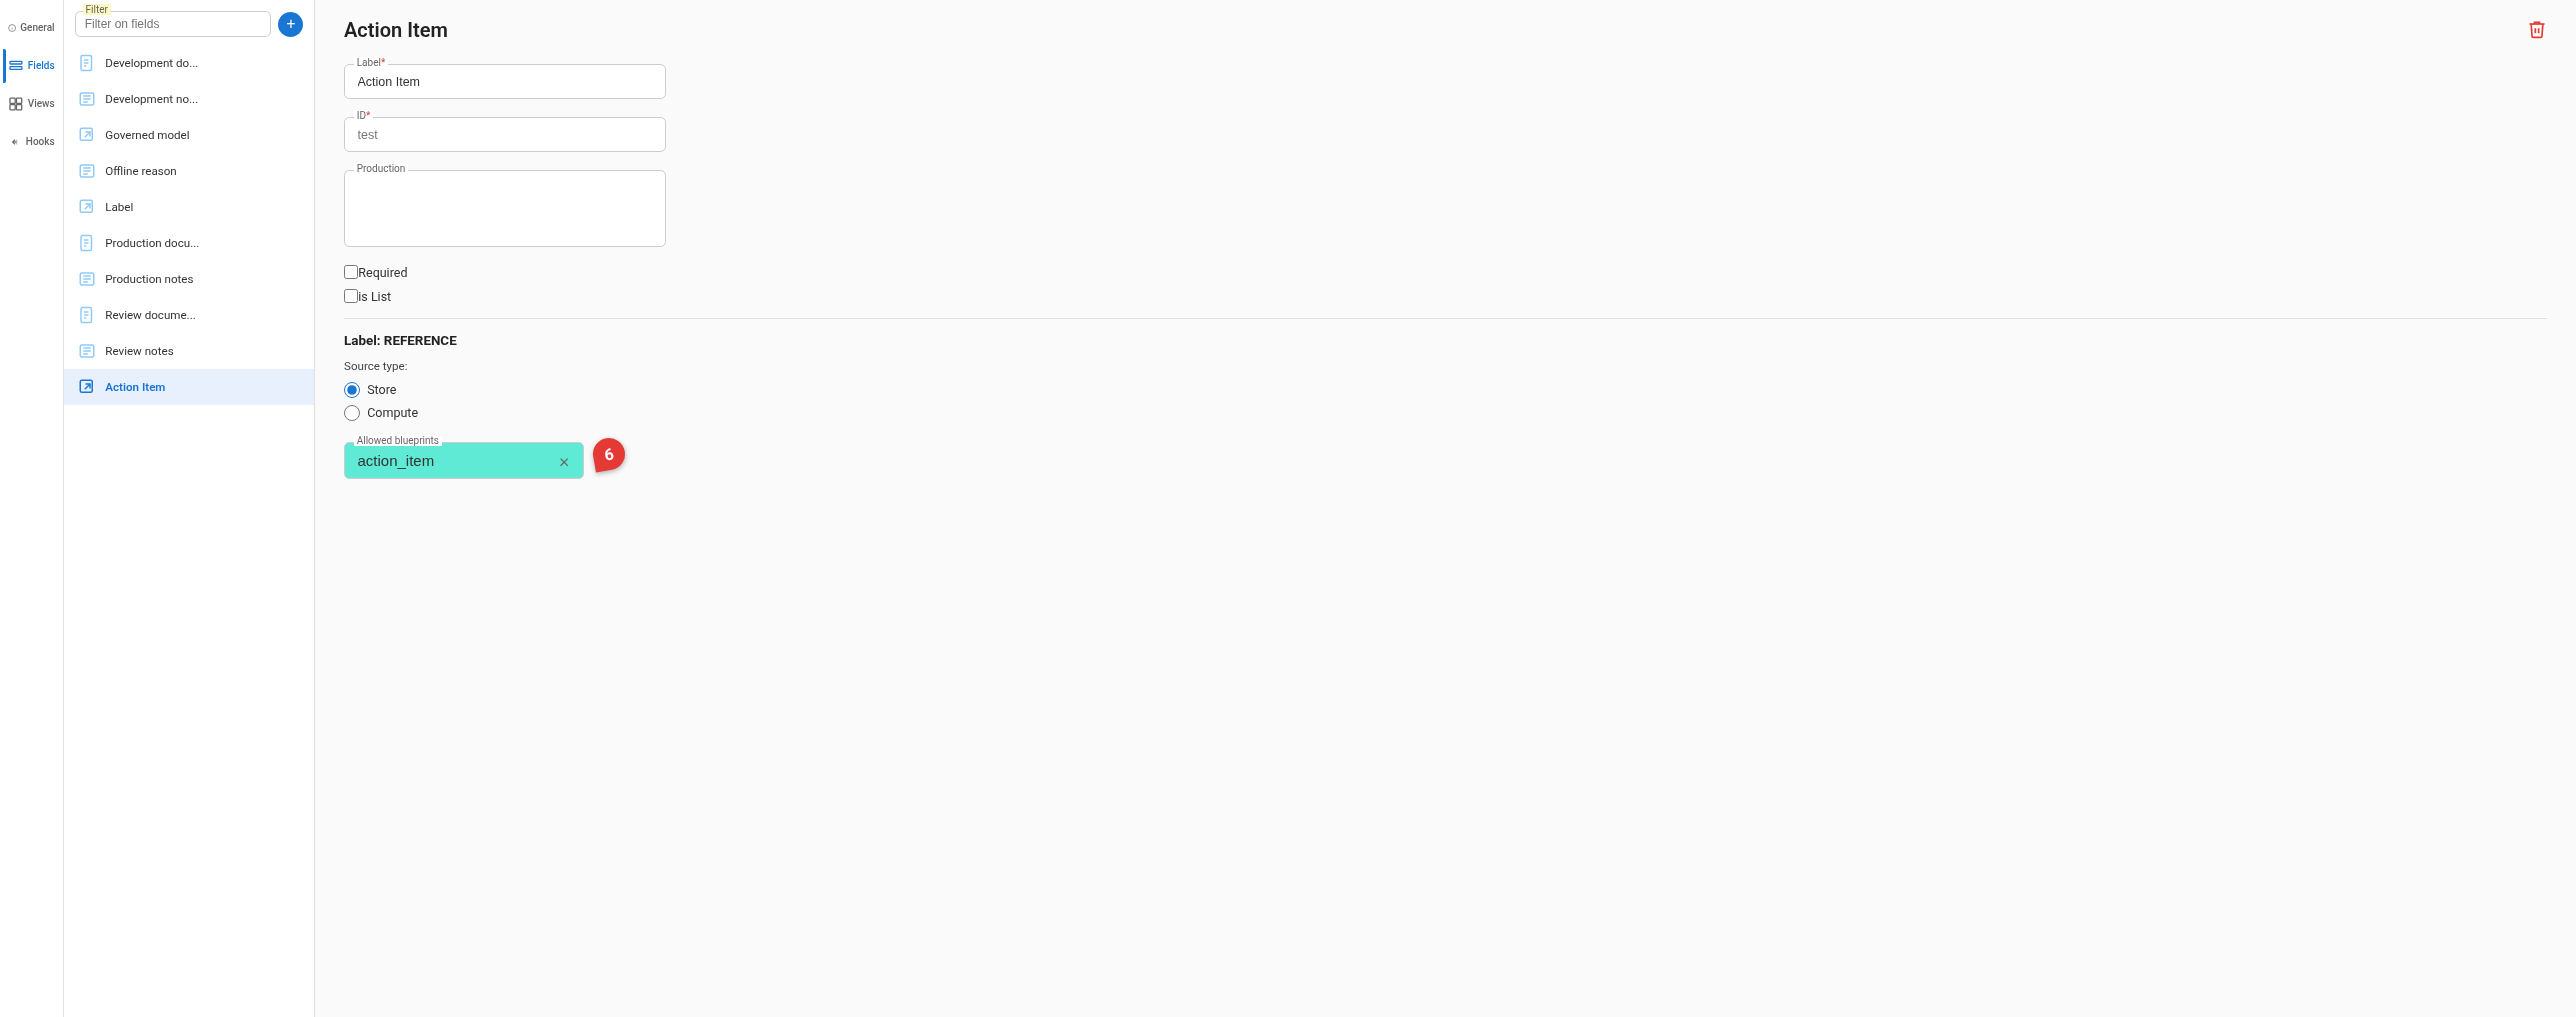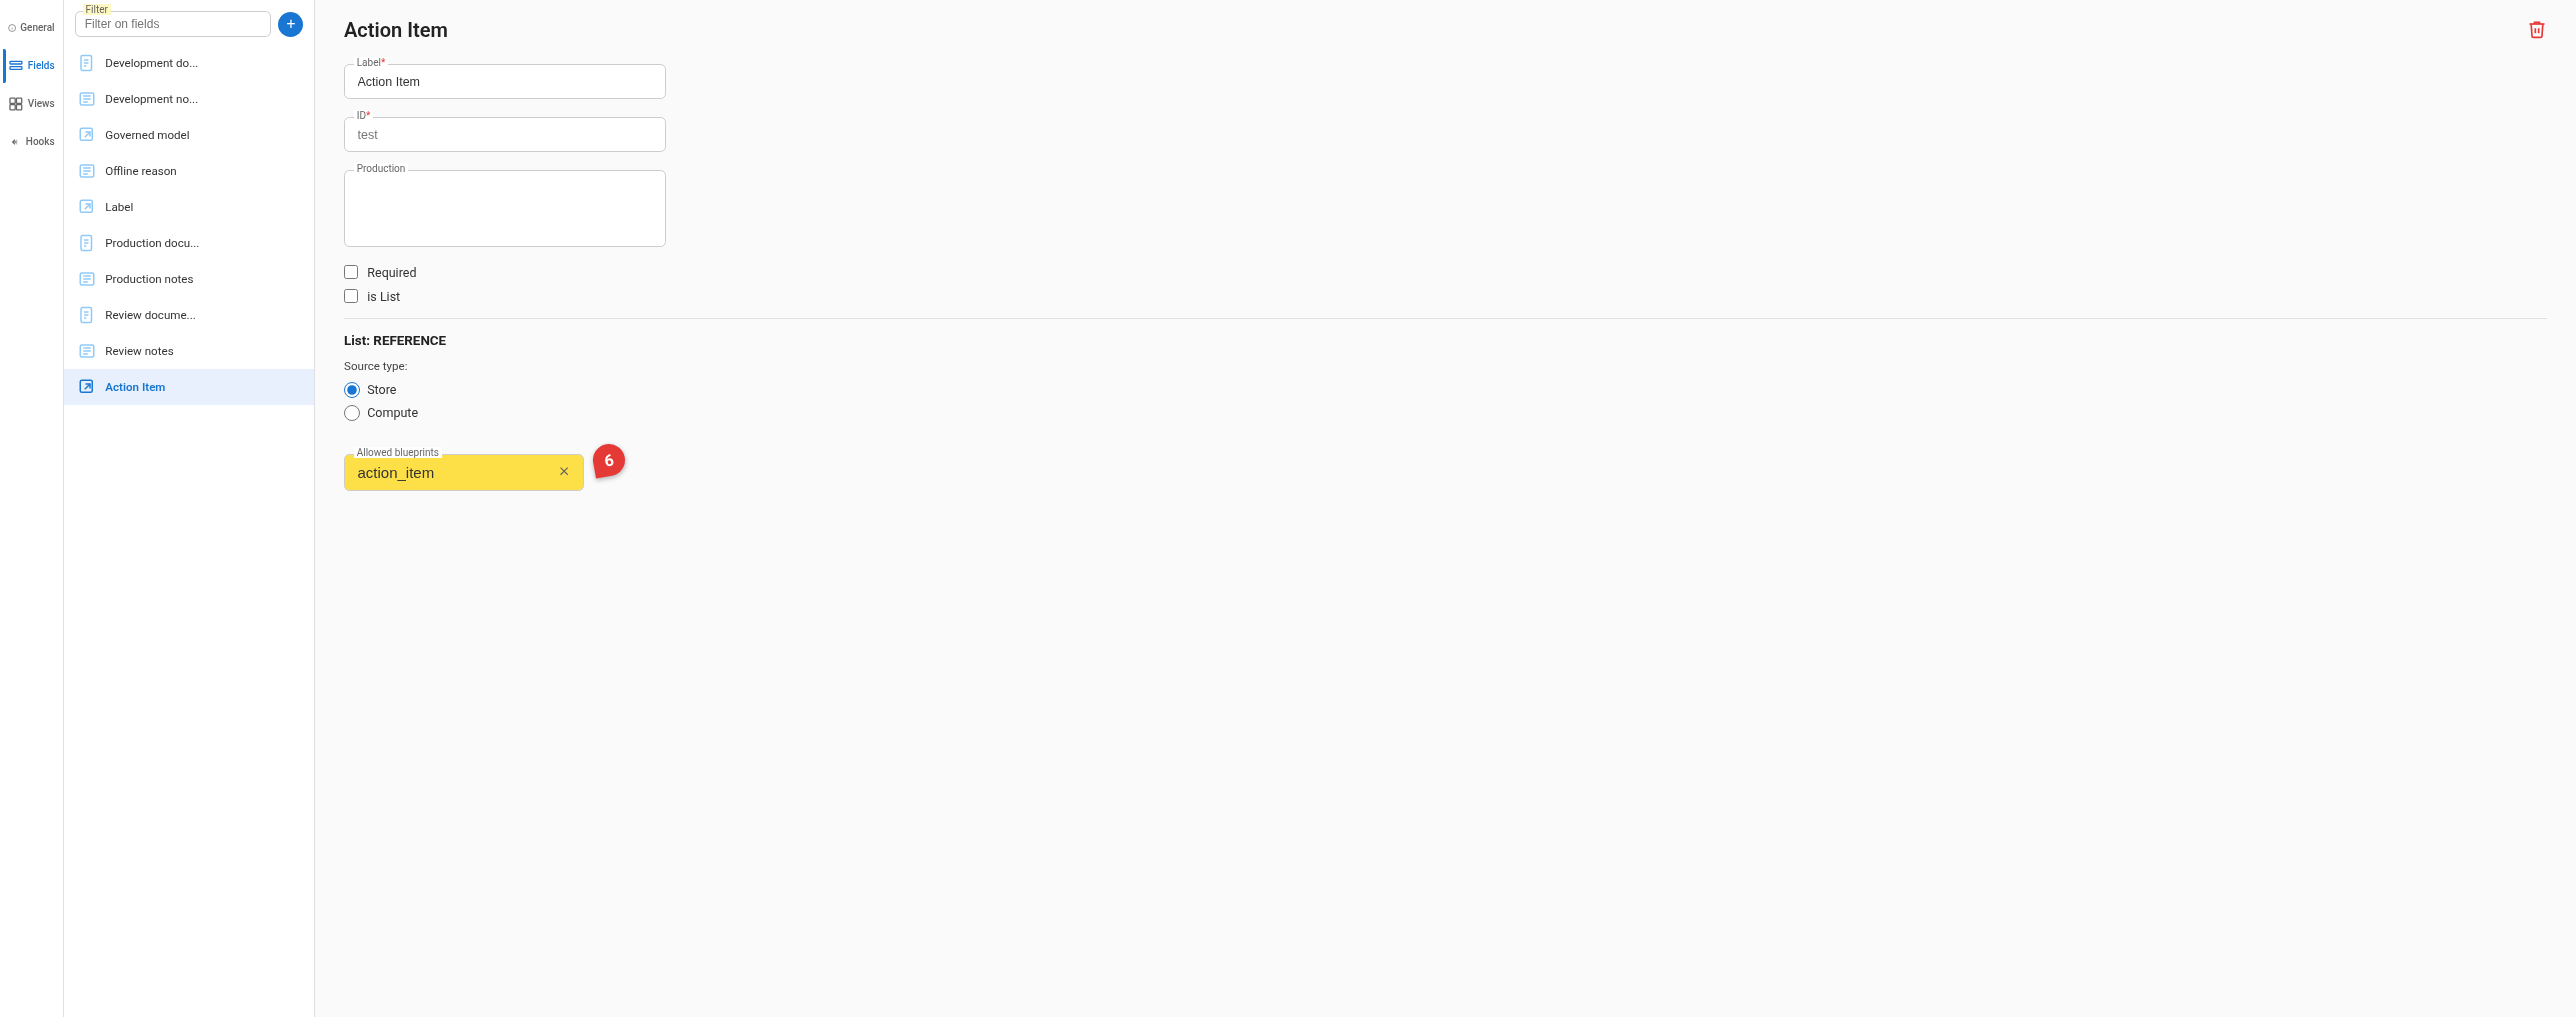--- a/index.html
+++ b/index.html
@@ -210,21 +210,21 @@
       color: #333;
       width: 100%;
       background: transparent;
       resize: none;
       min-height: 54px;
     }
 
     .checkbox-row {
       display: flex;
       align-items: center;
-      gap: 9px;
+      gap: 0;
       margin-bottom: 9px;
     }
     .checkbox-row input[type="checkbox"] {
       width: 14.3px;
       height: 14.3px;
       cursor: pointer;
     }
     .checkbox-label {
       font-size: 12.5px;
       color: #333;
@@ -262,25 +262,25 @@
     .radio-label {
       font-size: 12.5px;
       color: #333;
     }
 
     .allowed-blueprints-wrapper {
       position: relative;
       border: 0.9px solid #ccc;
       border-radius: 5.4px;
       padding: 9px 12.5px;
-      background: #fde047;
+      background: #5eead4;
       max-width: 322px;
       display: flex;
-      align-items: flex-start;
-      margin-top: 26px;
+      align-items: flex-end;
+      margin-top: 14px;
     }
     .allowed-blueprints-label {
       position: absolute;
       top: -8px;
       left: 9px;
       background: #fff;
       padding: 0 2.7px;
       font-size: 10px;
       color: #666;
     }
@@ -519,21 +519,21 @@
     <input type="checkbox" id="required-cb" style="">
     <label for="required-cb" class="checkbox-label">Required</label>
   </div>
   <div class="checkbox-row">
     <input type="checkbox" id="islist-cb" style="">
     <label for="islist-cb" class="checkbox-label">is List</label>
   </div>
 
   <hr class="type-divider">
 
-  <div class="type-label">List: REFERENCE</div>
+  <div class="type-label">Label: REFERENCE</div>
 
   <div class="source-type-label">Source type:</div>
 
   <div class="radio-row">
     <input type="radio" id="store-radio" name="source-type" checked="" style="">
     <label for="store-radio" class="radio-label">Store</label>
   </div>
   <div class="radio-row">
     <input type="radio" id="compute-radio" name="source-type" style="">
     <label for="compute-radio" class="radio-label">Compute</label>

